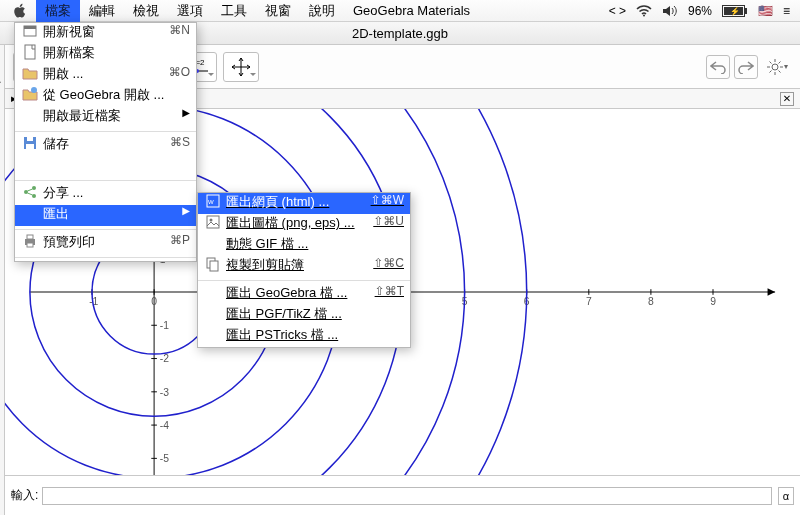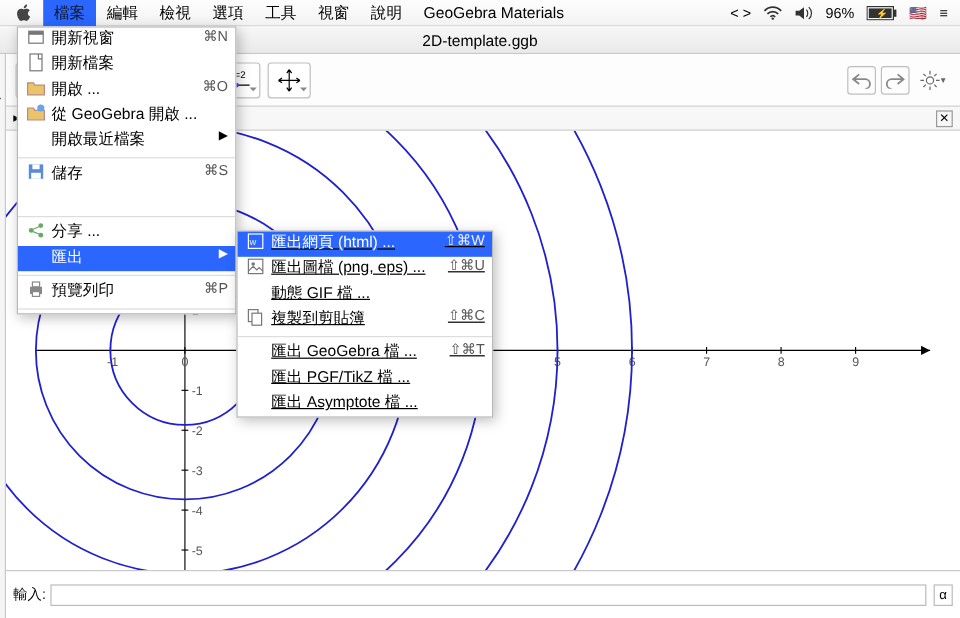--- a/index.html
+++ b/index.html
@@ -356,15 +356,15 @@
       <span class="ico"></span>
       <span class="lbl">匯出 GeoGebra 檔 ...</span>
       <span class="sc">⇧⌘T</span>
     </div>
     <div class="dd-item">
       <span class="ico"></span>
       <span class="lbl">匯出 PGF/TikZ 檔 ...</span>
     </div>
     <div class="dd-item">
       <span class="ico"></span>
-      <span class="lbl">匯出 Asymptote 檔 ...</span>
+      <span class="lbl">匯出 PSTricks 檔 ...</span>
     </div>
   </div>
 
 </body></html>

